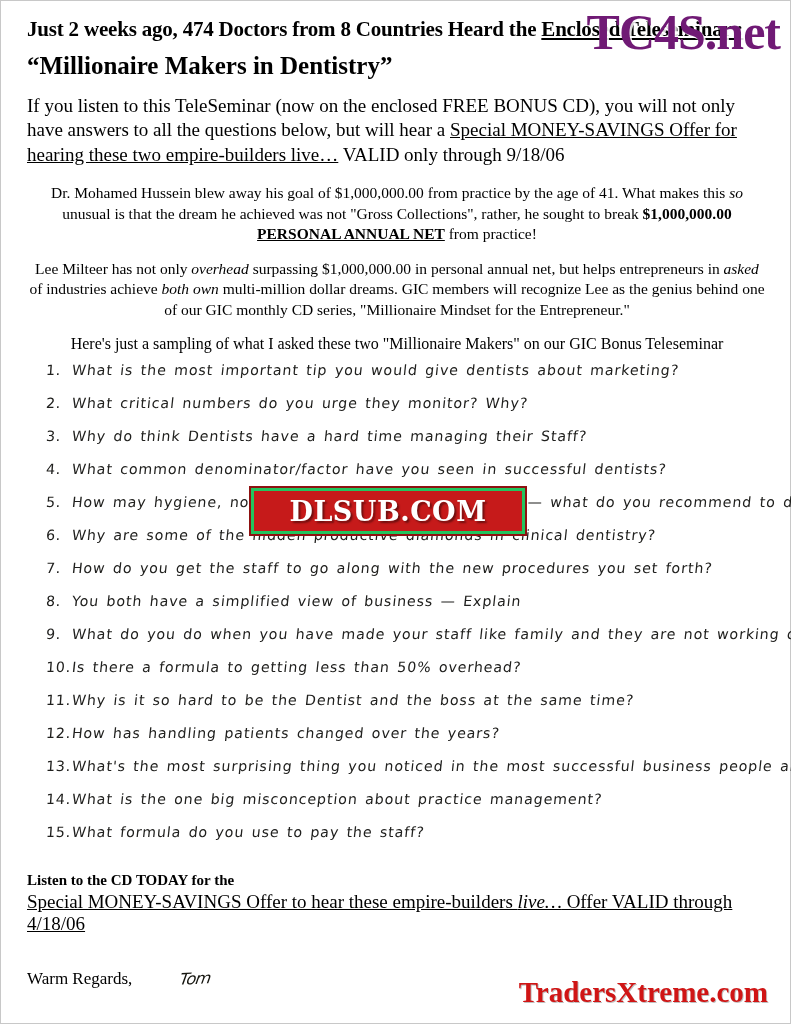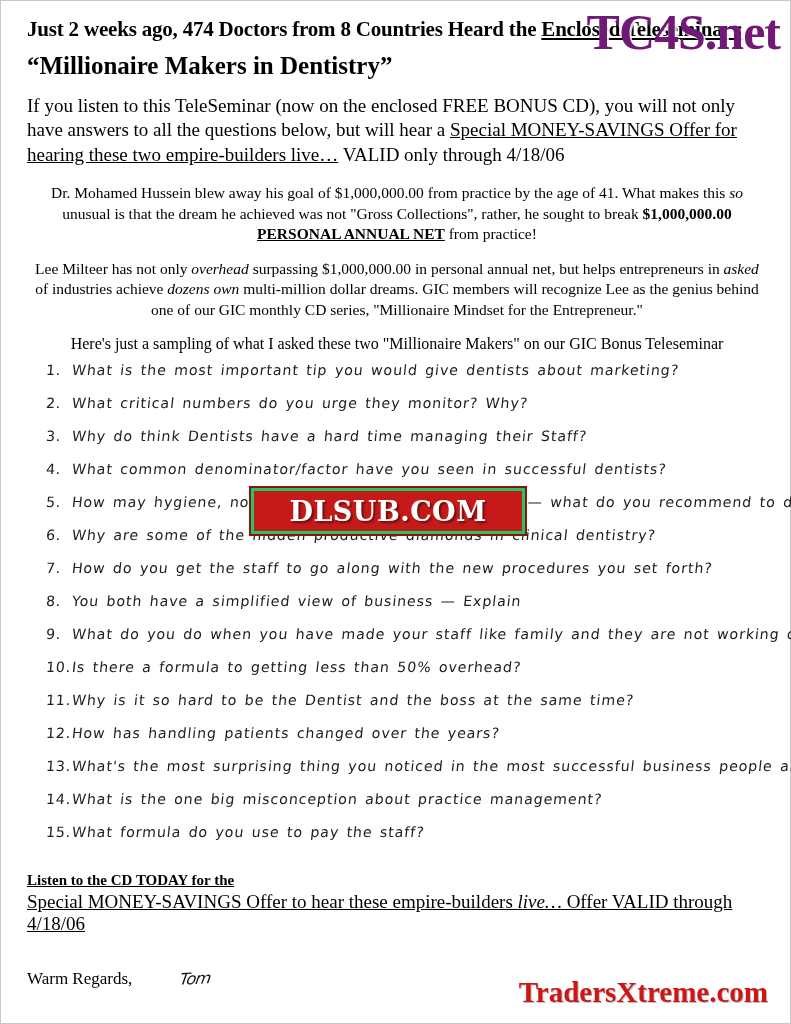--- a/index.html
+++ b/index.html
@@ -136,21 +136,20 @@
   }
 
   
   .footer-block {
     margin-top: 14px;
   }
   .footer-small {
     font-size: 15px;
     font-weight: bold;
     margin: 0 0 2px 0;
-    text-decoration: underline;
   }
   .footer-offer {
     font-size: 19px;
     text-decoration: underline;
     margin: 0;
   }
   .footer-offer i { font-style: italic; }
 
   .regards {
     font-size: 17px;
@@ -188,29 +187,29 @@
 
   <div class="content">
 
     <p class="headline">
       <span>Just 2 weeks ago, 474 Doctors from 8 Countries Heard the </span><span class="u">Enclosed Teleseminar :</span>
     </p>
 
     <p class="title">“Millionaire Makers in Dentistry”</p>
 
     <p class="lead">
-      <span>If you listen to this TeleSeminar (now on the enclosed FREE BONUS CD), you will not only have answers to all the questions below, but will hear a </span><span class="u">Special MONEY-SAVINGS Offer for hearing these two empire-builders live…</span><span>  VALID only through 4/18/06</span>
+      <span>If you listen to this TeleSeminar (now on the enclosed FREE BONUS CD), you will not only have answers to all the questions below, but will hear a </span><span class="u">Special MONEY-SAVINGS Offer for hearing these two empire-builders live…</span><span>  VALID only through 9/18/06</span>
     </p>
 
     <p class="para">
       <span>Dr. Mohamed Hussein blew away his goal of $1,000,000.00 from practice by the age of 41.  What makes this </span><i>so</i><span> unusual is that the dream he achieved was not "Gross Collections", rather, he sought to break </span><b>$1,000,000.00 </b><span class="u">PERSONAL ANNUAL NET</span><span> from practice!</span>
     </p>
 
     <p class="para">
-      <span>Lee Milteer has not only </span><i>overhead</i><span> surpassing $1,000,000.00 in personal annual net, but helps entrepreneurs in </span><i>asked</i><span> of industries achieve </span><i>dozens own</i><span> multi-million dollar dreams.  GIC members will recognize Lee as the genius behind one of our GIC monthly CD series, "Millionaire Mindset for the Entrepreneur."</span>
+      <span>Lee Milteer has not only </span><i>overhead</i><span> surpassing $1,000,000.00 in personal annual net, but helps entrepreneurs in </span><i>asked</i><span> of industries achieve </span><i>both own</i><span> multi-million dollar dreams.  GIC members will recognize Lee as the genius behind one of our GIC monthly CD series, "Millionaire Mindset for the Entrepreneur."</span>
     </p>
 
     <p class="intro-q">Here's just a sampling of what I asked these two "Millionaire Makers" on our GIC Bonus Teleseminar</p>
 
     <ul class="qlist">
       <li class="qitem"><span class="qnum">1.</span><span>What is the most important tip you would give dentists about marketing?</span></li>
       <li class="qitem"><span class="qnum">2.</span><span>What critical numbers do you urge they monitor?  Why?</span></li>
       <li class="qitem"><span class="qnum">3.</span><span>Why do think  Dentists have a hard time managing their Staff?</span></li>
       <li class="qitem"><span class="qnum">4.</span><span>What common denominator/factor have you seen in successful dentists?</span></li>
       <li class="qitem"><span class="qnum">5.</span><span>How may hygiene, no shows and broken appointments — what do you recommend to do about it?</span></li>

